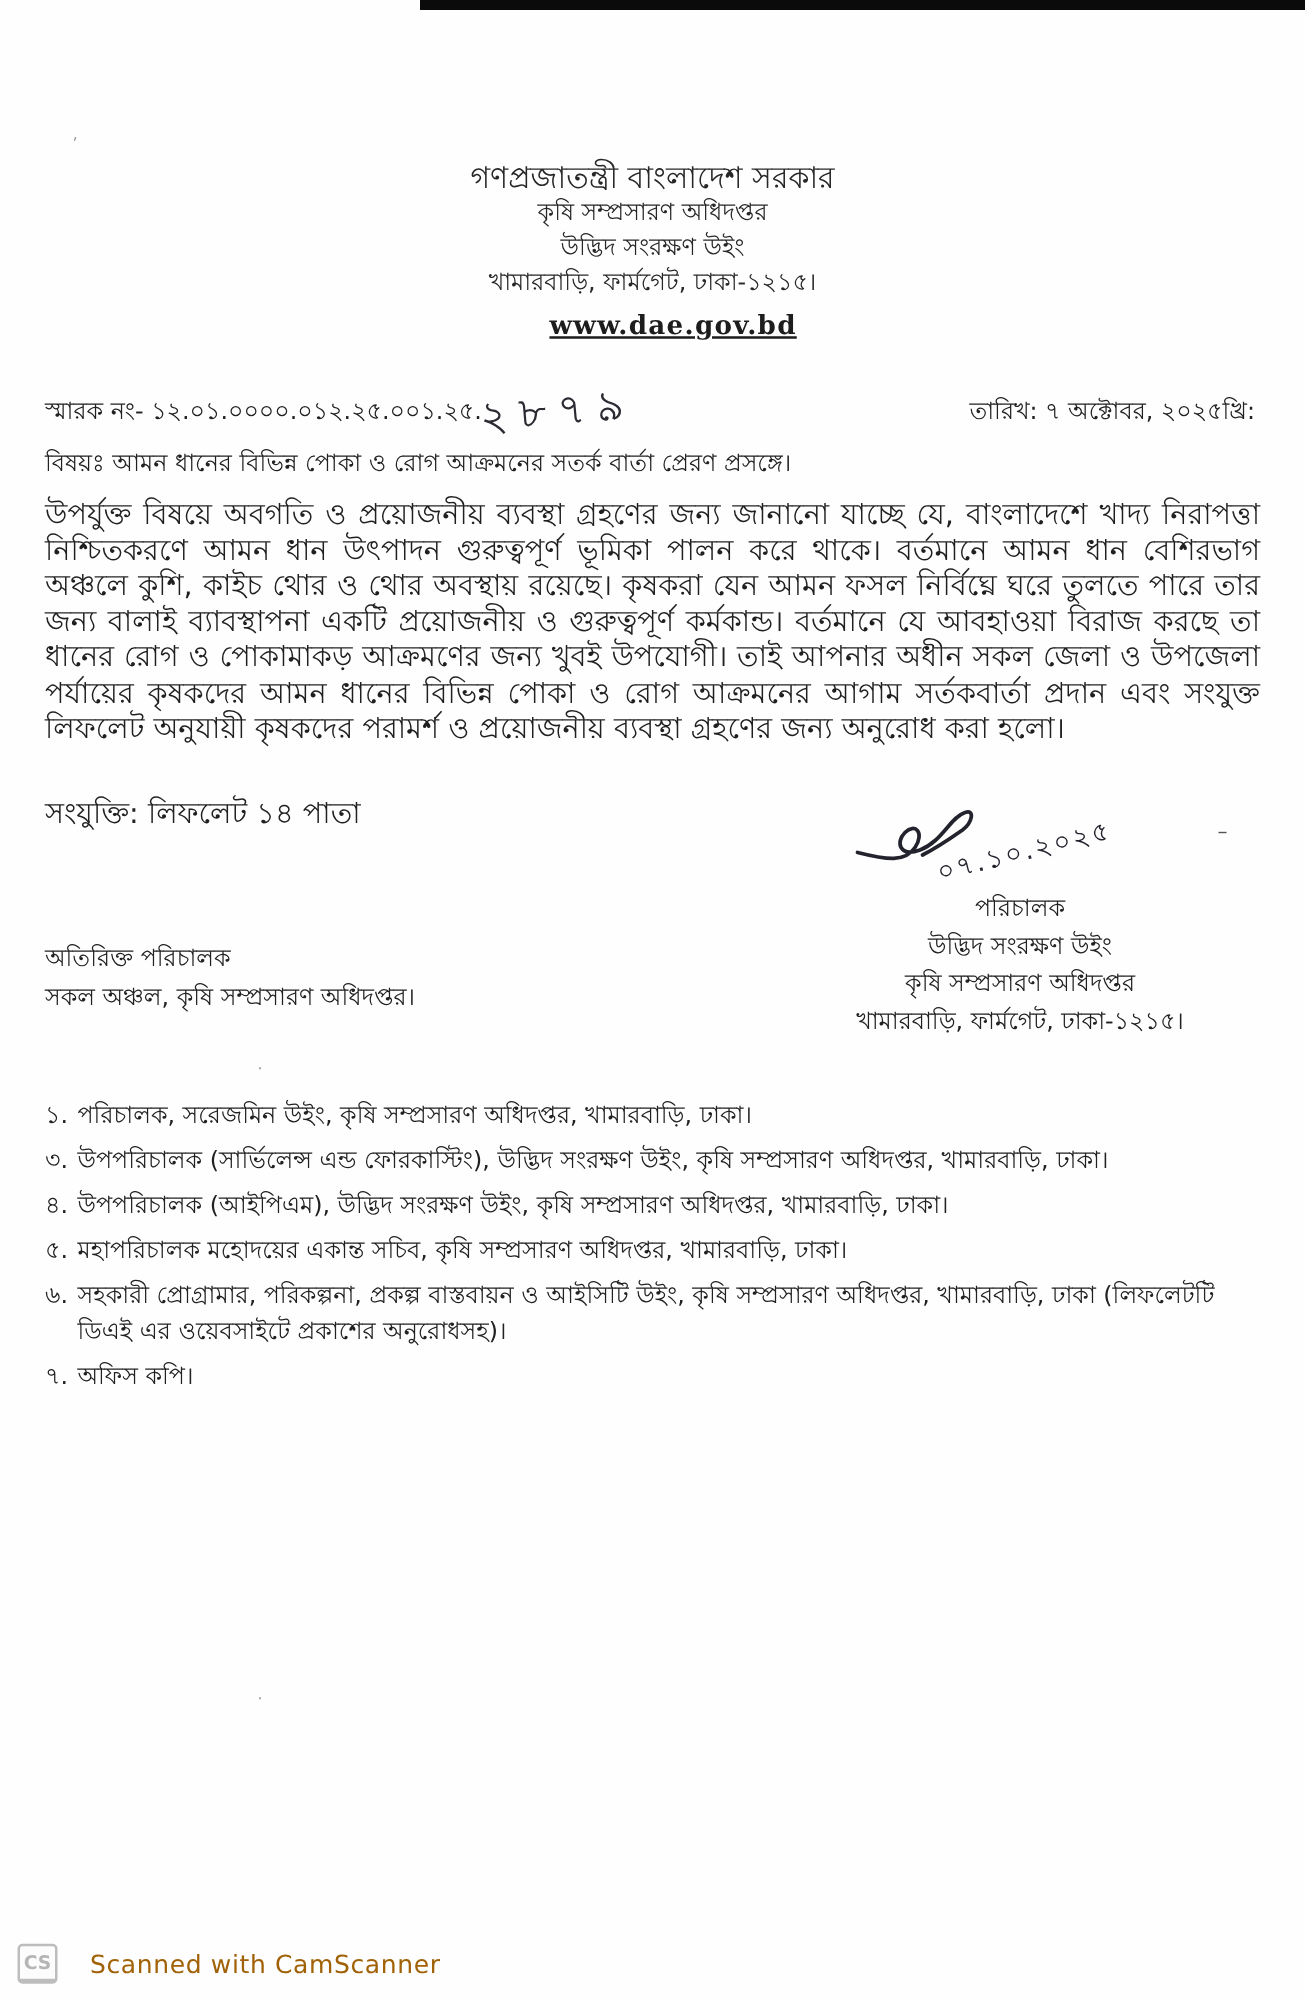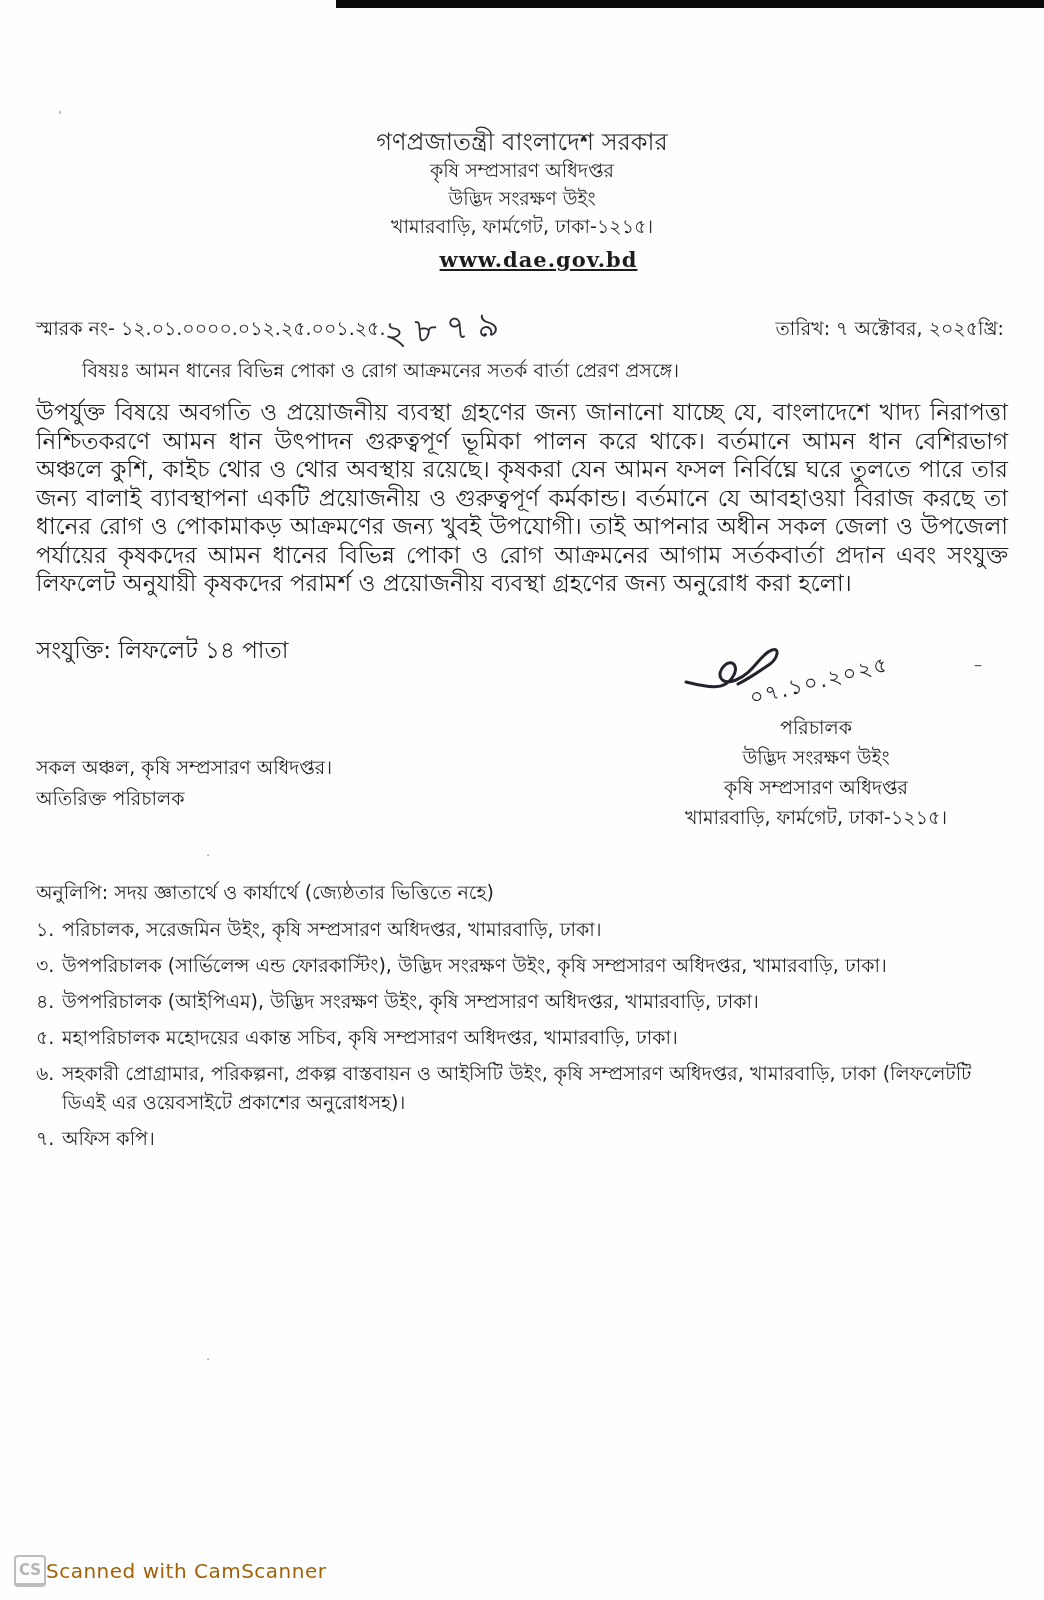--- a/index.html
+++ b/index.html
@@ -38,21 +38,20 @@
   .memo-handwritten{
     position:absolute;left:348px;top:-6px;
     font-size:34px;letter-spacing:9px;color:#2b2b33;
     transform:rotate(-5deg);font-weight:300;
   }
   .date-label{position:absolute;right:4px;top:6px;white-space:nowrap;}
   
   .subject{
     position:absolute;top:356px;left:36px;right:36px;
     font-size:19px;
-    margin-left:46px;
   }
   
   .body-par{
     position:absolute;top:398px;left:36px;width:972px;
     font-size:23px;line-height:28.5px;text-align:justify;color:#1f1f1f;
   }
   
   .attachment{
     position:absolute;top:632px;left:36px;font-size:23px;
   }
@@ -81,21 +80,21 @@
   .cc-heading{margin-bottom:8px;}
   .cc-list{margin:0;padding:0;list-style:none;}
   .cc-list li{
     margin-bottom:7px;
     padding-left:26px;text-indent:-26px;
   }
   .cc-list li .num{display:inline-block;width:26px;text-indent:0;}
   
   .scan-footer{
     position:absolute;left:14px;bottom:14px;height:30px;
-    display:flex;align-items:center;gap:0;
+    display:flex;align-items:center;gap:26px;
   }
   .cs-badge{
     width:28px;height:26px;border:2px solid #bdbdbd;border-radius:4px;
     border-bottom-width:4px;
     display:flex;align-items:center;justify-content:center;
     color:#b5b5b5;font-weight:bold;font-size:15px;
     background:#fcfcfc;
   }
   .scan-footer .txt{
     color:#a16207;font-size:20px;letter-spacing:0.5px;
@@ -139,26 +138,25 @@
       <span class="sig-date">০৭.১০.২০২৫</span>
       <span class="sig-dot">–</span>
     </div>
     <div>পরিচালক</div>
     <div>উদ্ভিদ সংরক্ষণ উইং</div>
     <div>কৃষি সম্প্রসারণ অধিদপ্তর</div>
     <div>খামারবাড়ি, ফার্মগেট, ঢাকা-১২১৫।</div>
   </div>
 
   <div class="recipient">
+    <div>অতিরিক্ত পরিচালক</div>
     <div>সকল অঞ্চল, কৃষি সম্প্রসারণ অধিদপ্তর।</div>
-    <div>অতিরিক্ত পরিচালক</div>
   </div>
 
   <div class="cc">
-    <div class="cc-heading">অনুলিপি: সদয় জ্ঞাতার্থে ও কার্যার্থে (জ্যেষ্ঠতার ভিত্তিতে নহে)</div>
     <ul class="cc-list">
       <li><span class="num">১.</span><span>পরিচালক, সরেজমিন উইং, কৃষি সম্প্রসারণ অধিদপ্তর, খামারবাড়ি, ঢাকা।</span></li>
       <li><span class="num">৩.</span><span>উপপরিচালক (সার্ভিলেন্স এন্ড ফোরকাস্টিং), উদ্ভিদ সংরক্ষণ উইং, কৃষি সম্প্রসারণ অধিদপ্তর, খামারবাড়ি, ঢাকা।</span></li>
       <li><span class="num">৪.</span><span>উপপরিচালক (আইপিএম), উদ্ভিদ সংরক্ষণ উইং, কৃষি সম্প্রসারণ অধিদপ্তর, খামারবাড়ি, ঢাকা।</span></li>
       <li><span class="num">৫.</span><span>মহাপরিচালক মহোদয়ের একান্ত সচিব, কৃষি সম্প্রসারণ অধিদপ্তর, খামারবাড়ি, ঢাকা।</span></li>
       <li><span class="num">৬.</span><span>সহকারী প্রোগ্রামার, পরিকল্পনা, প্রকল্প বাস্তবায়ন ও আইসিটি উইং, কৃষি সম্প্রসারণ অধিদপ্তর, খামারবাড়ি, ঢাকা (লিফলেটটি ডিএই এর ওয়েবসাইটে প্রকাশের অনুরোধসহ)।</span></li>
       <li><span class="num">৭.</span><span>অফিস কপি।</span></li>
     </ul>
   </div>
 

